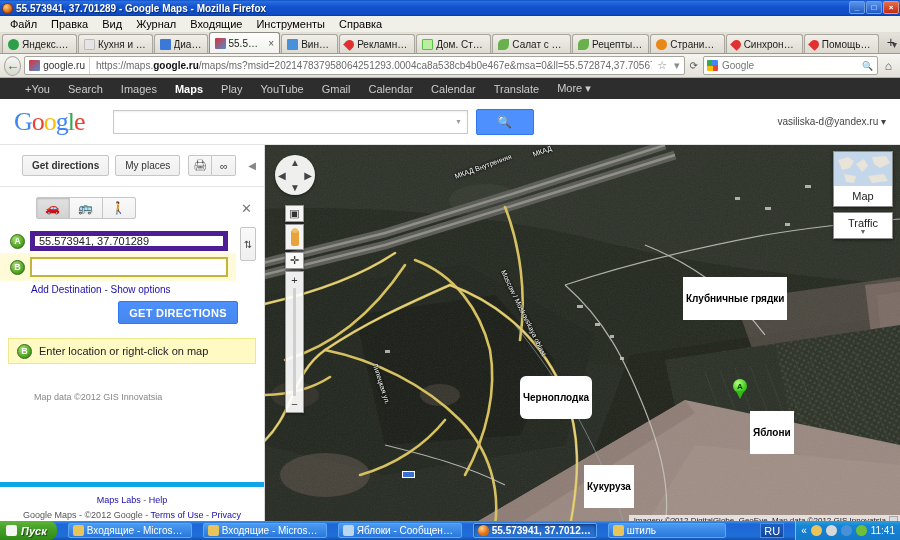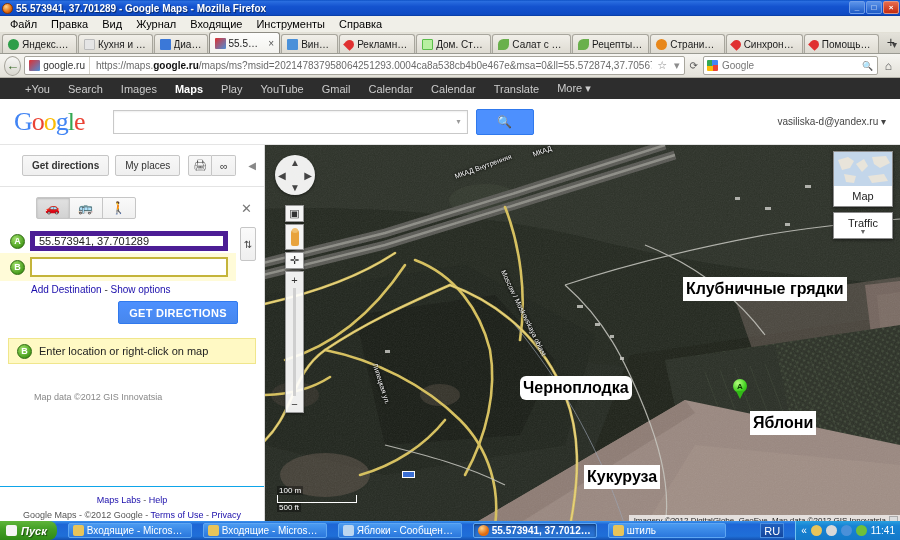--- a/index.html
+++ b/index.html
@@ -224,32 +224,32 @@
   .hint {
     margin: 14px 8px 0 8px; background: #fff9c4;
     border: 1px solid #f0e68c; height: 26px;
     display: flex; align-items: center; gap: 7px; padding-left: 8px;
     font-size: 11px; color: #222;
   }
   .mapdata { margin: 28px 0 0 34px; font-size: 9px; color: #888; }
   .panel-foot {
     position: absolute; bottom: 6px; left: 0; right: 0;
     text-align: center; font-size: 9px; color: #555;
-    border-top: 1px solid #0ea5e9; padding-top: 8px;
+    border-top: 5px solid #0ea5e9; padding-top: 8px;
   }
   .panel-foot a { color: #1a0dab; text-decoration: none; }
   .panel-foot .l2 { margin-top: 5px; }
 
   
   .map { flex: 1 1 auto; position: relative; overflow: hidden; background: #2a2d25; }
   .mapimg { position: absolute; inset: 0; }
 
   .label {
     position: absolute; background: #fff; color: #000;
-    font-size: 16px; font-weight: bold; padding: 3px 3px;
+    font-size: 10px; font-weight: bold; padding: 16px 3px;
     white-space: nowrap; font-family: "Liberation Sans", sans-serif;
   }
   .roadlabel {
     position: absolute; color: #fff; font-size: 7px;
     text-shadow: 0 0 2px #000, 0 0 3px #000; white-space: nowrap;
   }
 
   .panctl {
     position: absolute; left: 10px; top: 10px;
     width: 40px; height: 40px; border-radius: 50%;
@@ -701,25 +701,20 @@
             </svg>
           </div>
           <div class="mtlabel">Map</div>
         </div>
         <div class="mttraffic">
           <span>Traffic</span>
           <span class="cv">▼</span>
         </div>
       </div>
 
-      <div class="scalebar">
-        <div><span class="t1">100 m</span></div>
-        <div class="sb"></div>
-        <div><span class="t1">500 ft</span></div>
-      </div>
 
       <div class="attrib">
         <span>Imagery ©2012 DigitalGlobe, GeoEye, Map data ©2012 GIS Innovatsia</span>
         <span class="rs"></span>
       </div>
     </div>
   </div>
 
   <div class="taskbar">
     <div class="startbtn">

